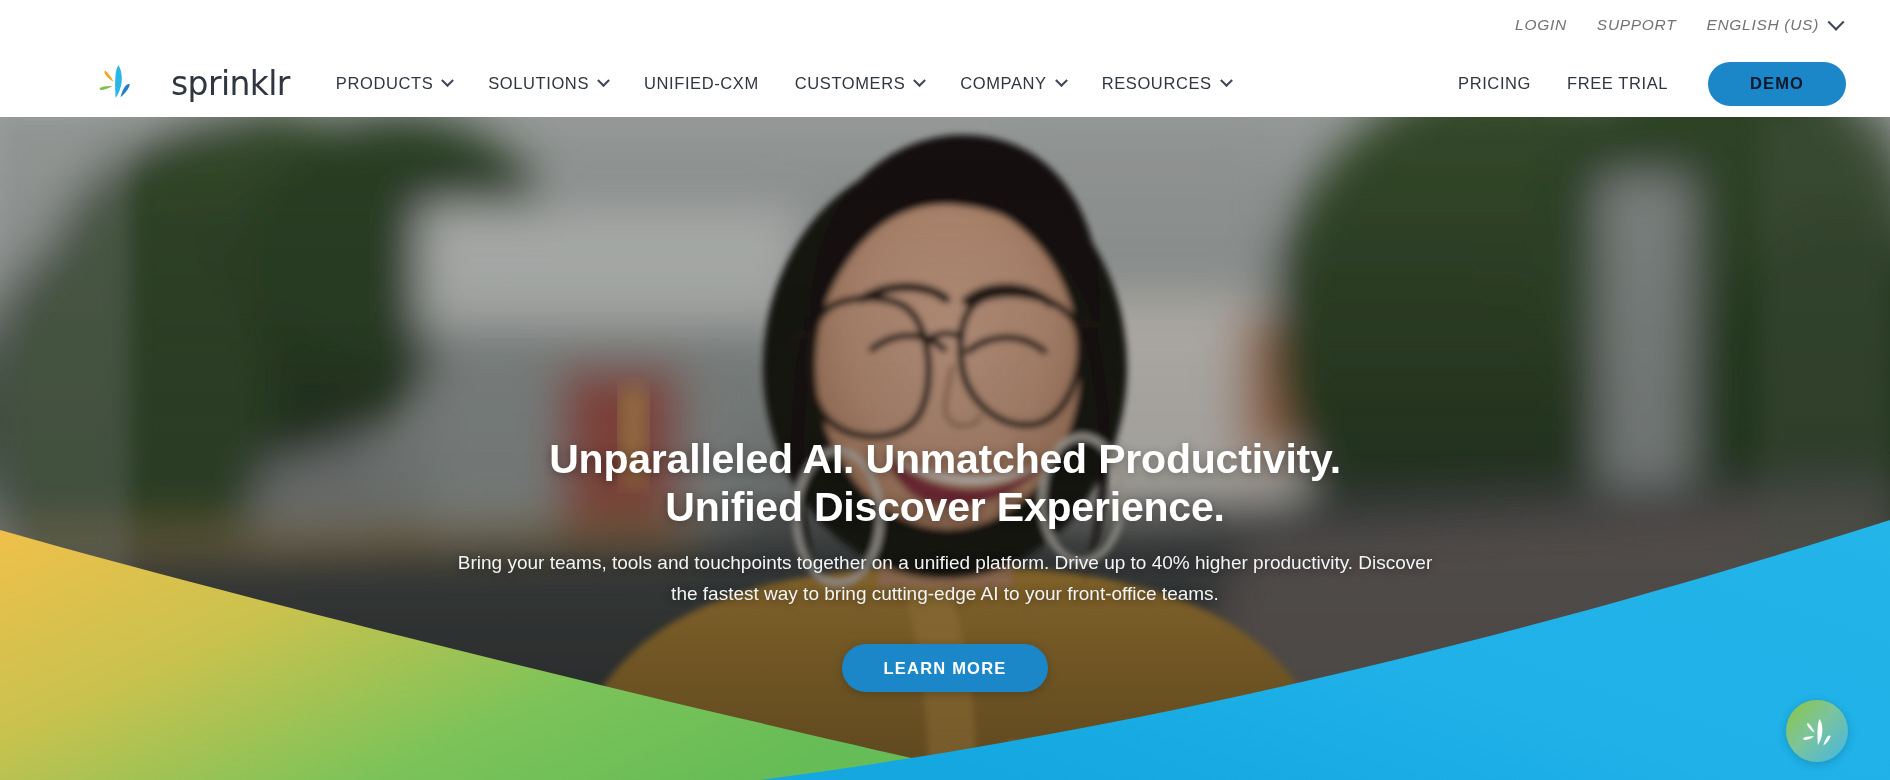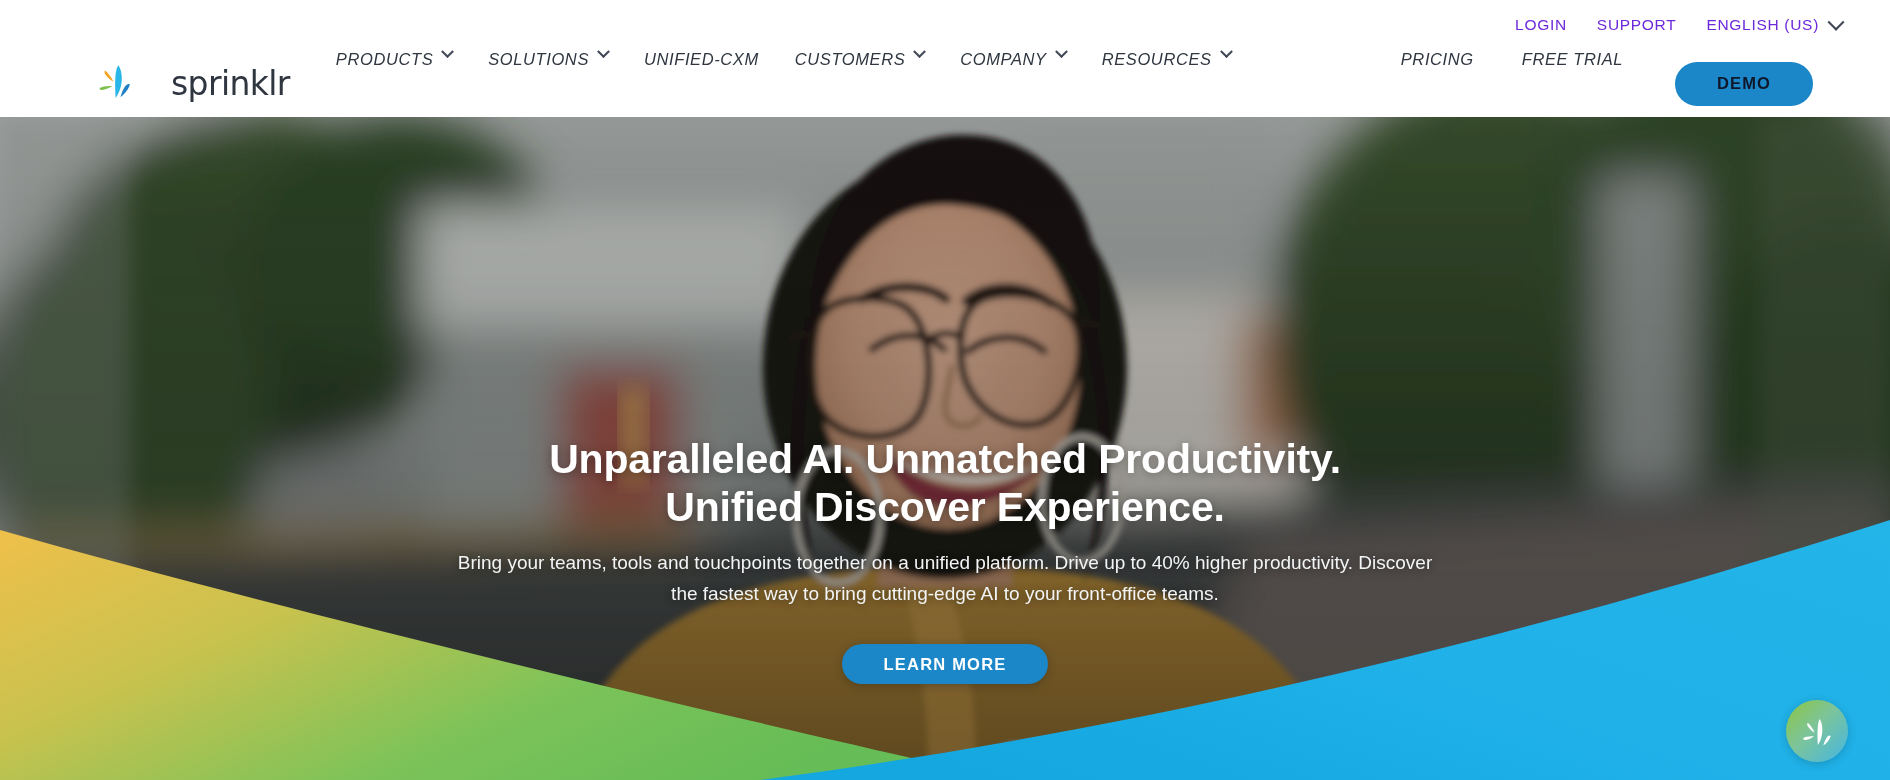--- a/index.html
+++ b/index.html
@@ -36,25 +36,26 @@
     height: 50px;
     display: flex;
     align-items: center;
     gap: 30px;
     padding-right: 48px;
   }
 
   .utility-link {
     font-size: 15.5px;
     letter-spacing: 0.7px;
-    color: #6d28d9;
+    color: #737373;
     text-decoration: none;
     font-weight: 400;
     white-space: nowrap;
     cursor: pointer;
+    font-style: italic;
   }
 
   .lang-select {
     display: flex;
     align-items: center;
     gap: 11px;
     cursor: pointer;
   }
 
   .chev {
@@ -103,42 +104,42 @@
   }
 
   .nav-main {
     display: flex;
     align-items: center;
     gap: 0px;
   }
 
   .nav-item {
     display: flex;
+    align-items: center;
     gap: 10px;
     padding: 0 18px;
     height: 67px;
     cursor: pointer;
     text-decoration: none;
-    font-style: italic;
   }
 
   .nav-item-label {
     font-size: 16.5px;
     letter-spacing: 0.6px;
     color: #2f3640;
     white-space: nowrap;
     font-weight: 400;
   }
 
   .nav-right {
     margin-left: auto;
     display: flex;
     align-items: center;
-    gap: 12px;
-    padding-right: 77px;
+    gap: 0;
+    padding-right: 44px;
   }
 
   .nav-right .nav-item-label { font-size: 16.5px; }
 
   .demo-btn {
     margin-left: 22px;
     background: #1b86c8;
     color: #0f172a;
     border: none;
     border-radius: 30px;
@@ -210,21 +211,21 @@
     max-width: 990px;
     text-shadow: 0 1px 8px rgba(0,0,0,0.45);
   }
 
   .learn-btn {
     margin-top: 35px;
     background: #1b86c8;
     color: #ffffff;
     border: none;
     border-radius: 30px;
-    height: 40px;
+    height: 48px;
     padding: 0 42px;
     font-size: 16.5px;
     letter-spacing: 1.2px;
     font-weight: 700;
     cursor: pointer;
     font-family: "Liberation Sans", sans-serif;
     box-shadow: 0 2px 10px rgba(0,0,0,0.22);
     white-space: nowrap;
   }
 

